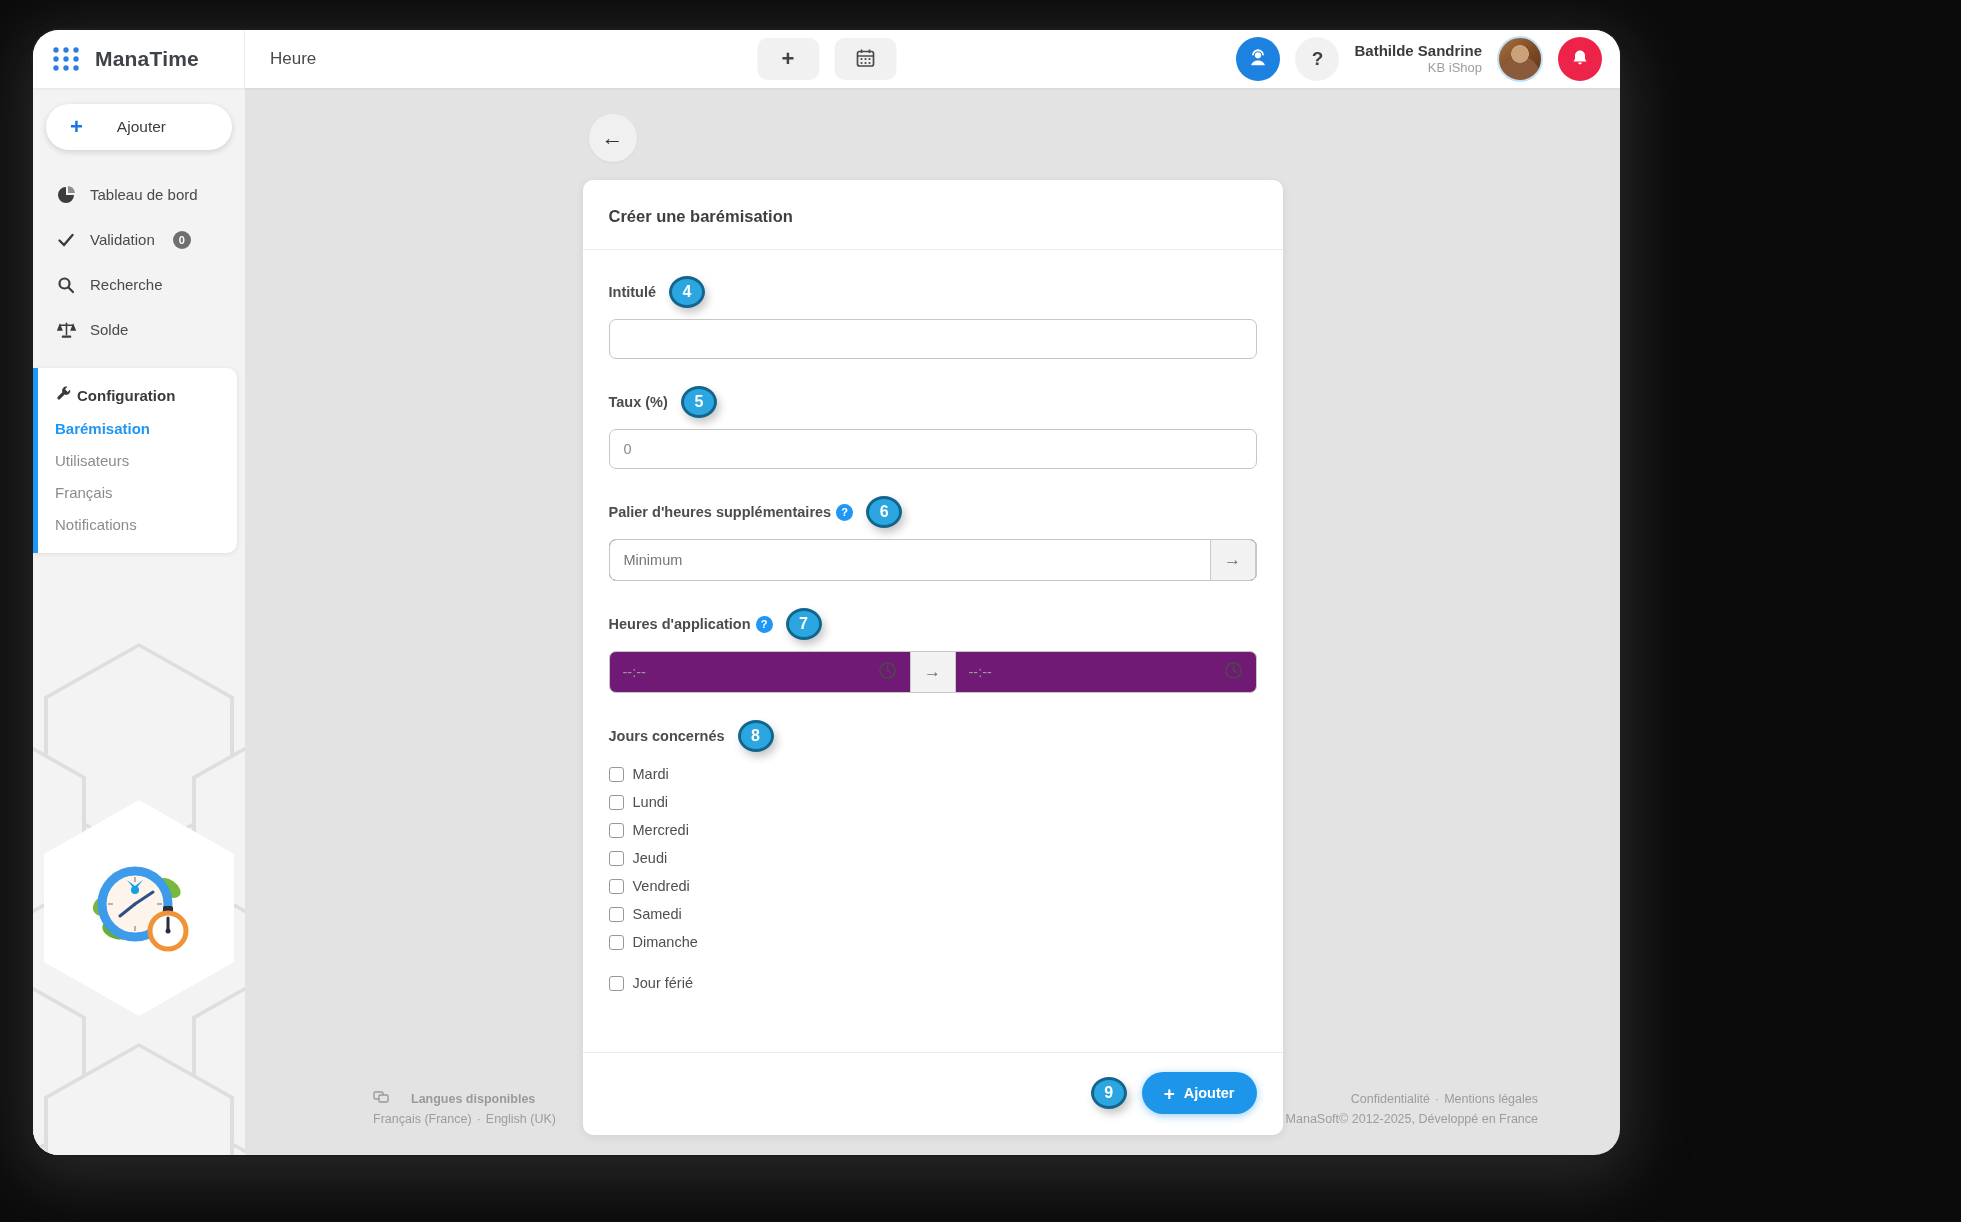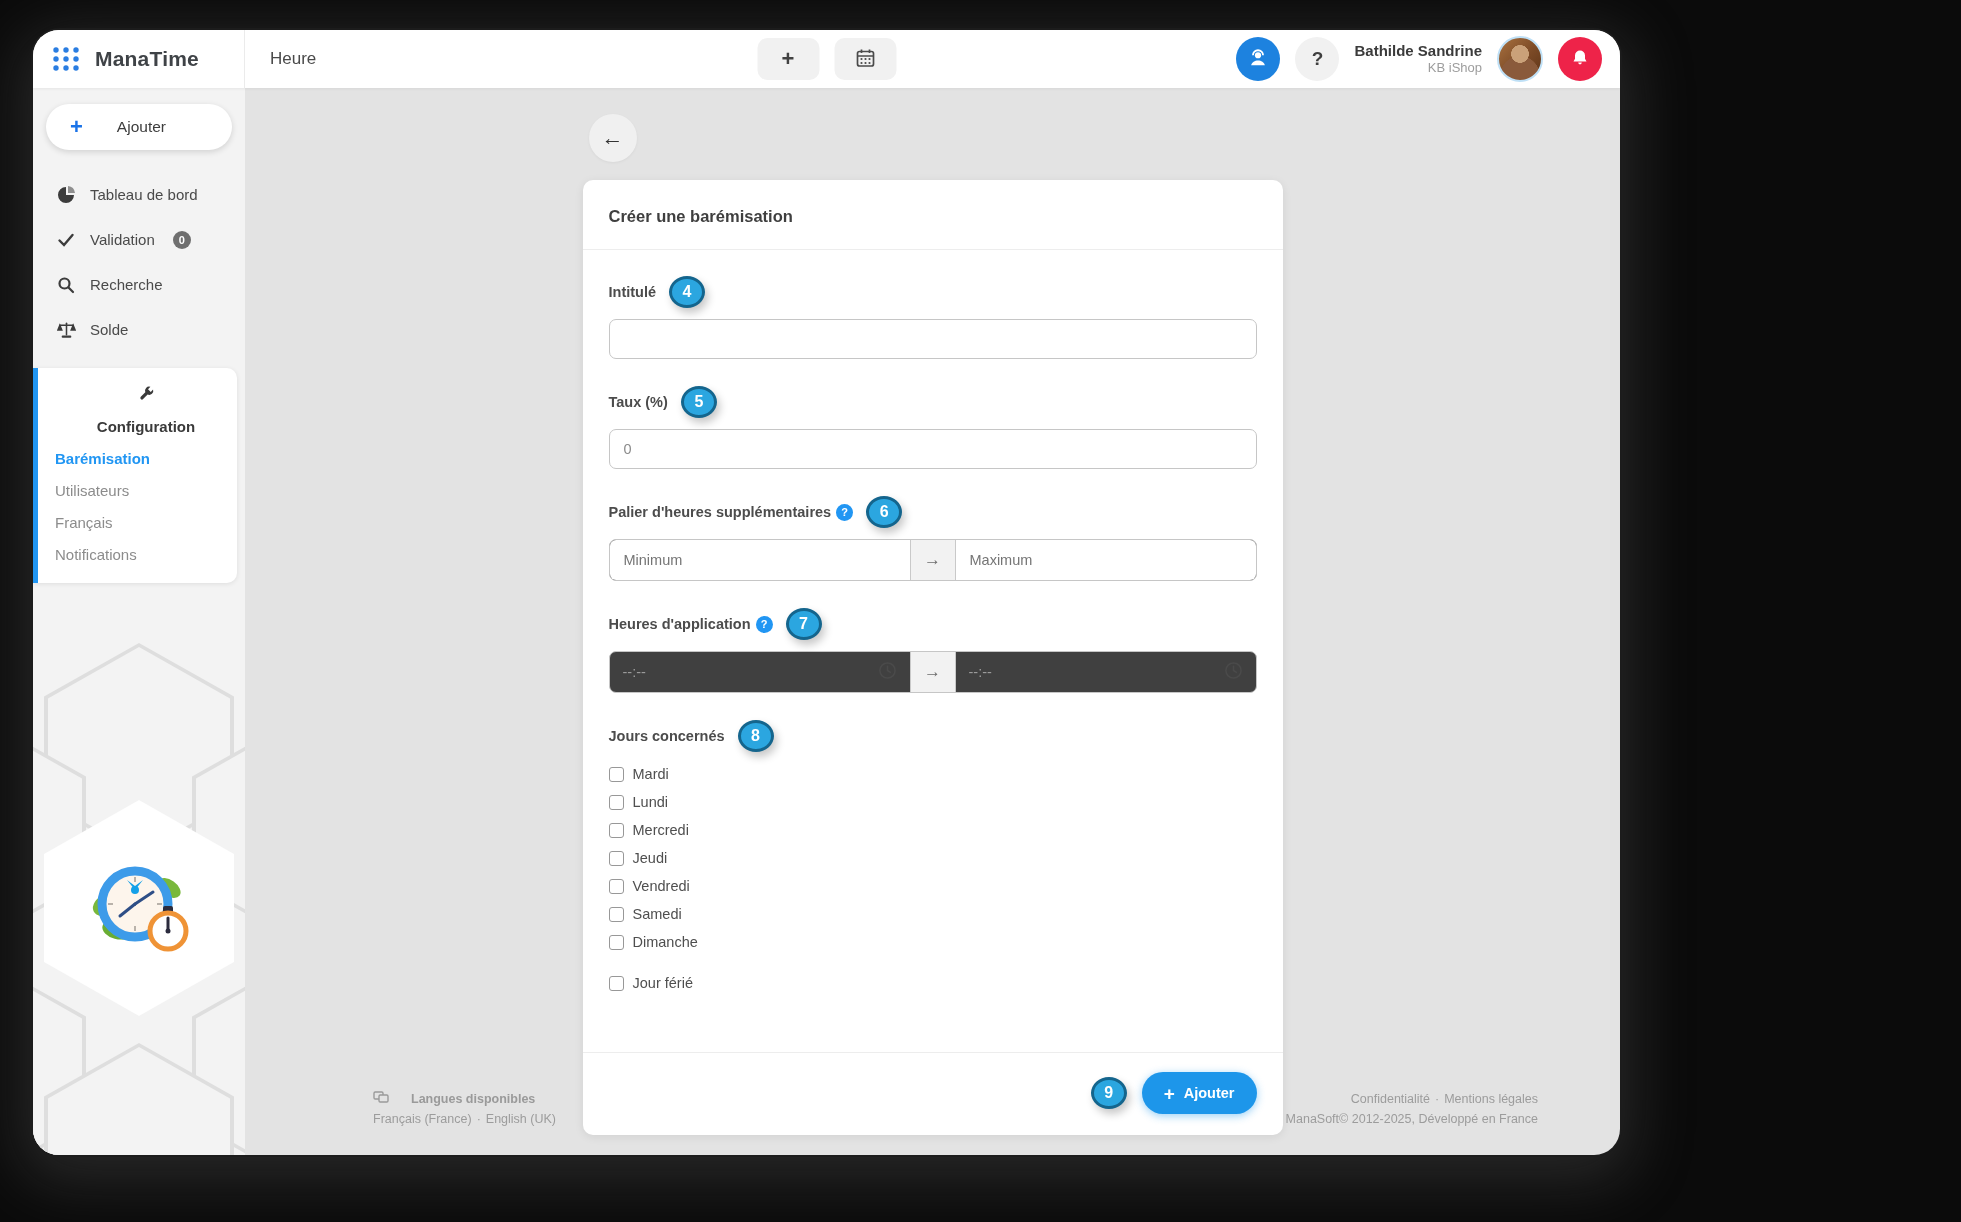--- a/index.html
+++ b/index.html
@@ -50,22 +50,22 @@
   .add-btn .plus{color:#1a73e8;font-size:22px;font-weight:bold;line-height:1;}
   .add-btn .lbl{font-size:15.5px;color:#3d3d3d;}
   .nav-item{display:flex;align-items:center;gap:14px;height:45px;padding-left:23px;
     font-size:15px;color:#4a4a4a;cursor:pointer;}
   .nav-ico{width:20px;display:flex;justify-content:center;color:#3c3c3c;}
   .count-badge{min-width:18px;height:18px;border-radius:50%;background:#6f6f6f;color:#fff;
     font-size:11px;font-weight:bold;display:inline-flex;align-items:center;justify-content:center;margin-left:4px;}
   .config-card{margin-top:16px;width:204px;box-sizing:border-box;background:#fff;
     border-left:5px solid #2196f3;border-radius:0 10px 10px 0;padding:17px 0 20px 0;
     box-shadow:0 1px 5px rgba(0,0,0,.09);position:relative;z-index:2;}
-  .config-title{display:flex;align-items:center;gap:13px;padding-left:17px;
-    font-size:15px;font-weight:bold;color:#3a3a3a;flex-direction:column;}
+  .config-title{display:flex;align-items:center;gap:5px;padding-left:17px;
+    font-size:15px;font-weight:bold;color:#3a3a3a;}
   .config-link{padding-left:17px;margin-top:15px;font-size:15px;color:#8c8c8c;cursor:pointer;}
   .config-link.active{color:#2196f3;font-weight:bold;}
   
   .hex{clip-path:polygon(50% 0%,100% 25%,100% 75%,50% 100%,0% 75%,0% 25%);position:absolute;}
   .hex-line{background:#dedede;}
   .hex-line>div{position:absolute;inset:4px;clip-path:polygon(50% 0%,100% 25%,100% 75%,50% 100%,0% 75%,0% 25%);background:#f3f3f3;}
   .hex-logo{background:#fff;filter:drop-shadow(0 4px 8px rgba(0,0,0,.10));
     display:flex;align-items:center;justify-content:center;}
   
   .main{position:absolute;left:212px;top:58px;right:0;bottom:0;overflow:hidden;}
@@ -82,21 +82,21 @@
   .num-badge{min-width:26px;height:26px;padding:0 2px;border-radius:50%;background:#2ba6e0;
     border:3px solid #14658d;color:#fff;font-weight:bold;font-size:16px;
     display:inline-flex;align-items:center;justify-content:center;margin-left:13px;
     box-shadow:3px 5px 9px rgba(0,0,0,.22);}
   .help-ico{width:17px;height:17px;border-radius:50%;background:#2196f3;color:#fff;
     font-size:11px;font-weight:bold;display:inline-flex;align-items:center;justify-content:center;
     margin-left:5px;cursor:pointer;}
   .text-input{width:100%;height:40px;box-sizing:border-box;border:1px solid #c6c6c6;border-radius:7px;
     padding:0 14px;font-size:14.5px;color:#8b8b8b;background:#fff;outline:none;
     font-family:"Liberation Sans",sans-serif;}
-  .group{display:flex;border:1px solid #c6c6c6;border-radius:7px;overflow:hidden;height:40px;background:#404040;}
+  .group{display:flex;border:1px solid #c6c6c6;border-radius:7px;overflow:hidden;height:40px;background:#701a75;}
   .group input{flex:1;border:none;outline:none;padding:0 14px;font-size:14.5px;color:#8b8b8b;min-width:0;
     font-family:"Liberation Sans",sans-serif;}
   .group .sep{width:44px;background:#f2f2f2;border-left:1px solid #c9c9c9;border-right:1px solid #c9c9c9;
     display:flex;align-items:center;justify-content:center;color:#6e6e6e;font-weight:bold;font-size:17px;cursor:pointer;}
   .time-seg{flex:1;display:flex;align-items:center;justify-content:space-between;
     padding:0 13px;color:#9a9a9a;font-size:14.5px;cursor:text;}
   .day-row{display:flex;align-items:center;gap:9px;height:28px;font-size:14.5px;color:#4f4f4f;cursor:pointer;}
   .checkbox{width:15px;height:15px;border:1px solid #989898;border-radius:3px;background:#fff;box-sizing:border-box;}
   .holiday-row{margin-top:13px;}
   .card-footer{margin-top:24px;border-top:1px solid #ededed;padding:19px 26px 21px 26px;
@@ -328,21 +328,20 @@
 
           <div class="field">
             <div class="field-label">
               <span>Palier d'heures supplémentaires</span>
               <span class="help-ico">?</span>
               <span class="num-badge">6</span>
             </div>
             <div class="group">
               <input type="text" placeholder="Minimum" style="">
               <div class="sep">→</div>
-              <input type="text" placeholder="Maximum" style="">
             </div>
           </div>
 
           <div class="field">
             <div class="field-label">
               <span>Heures d'application</span>
               <span class="help-ico">?</span>
               <span class="num-badge">7</span>
             </div>
             <div class="group">

